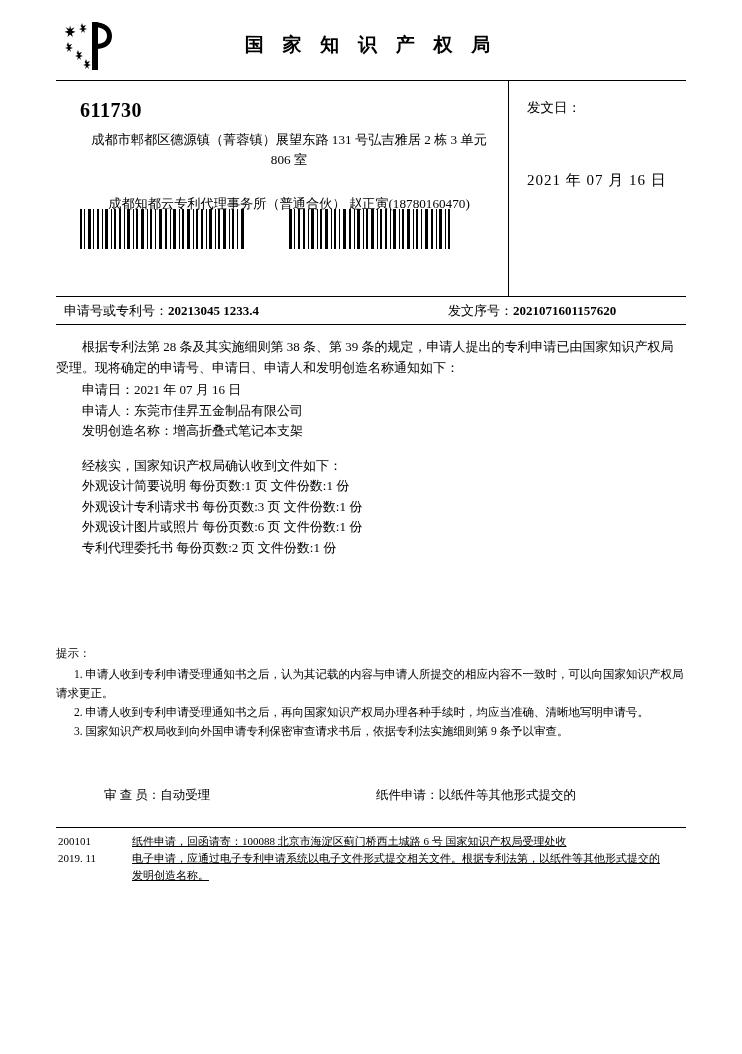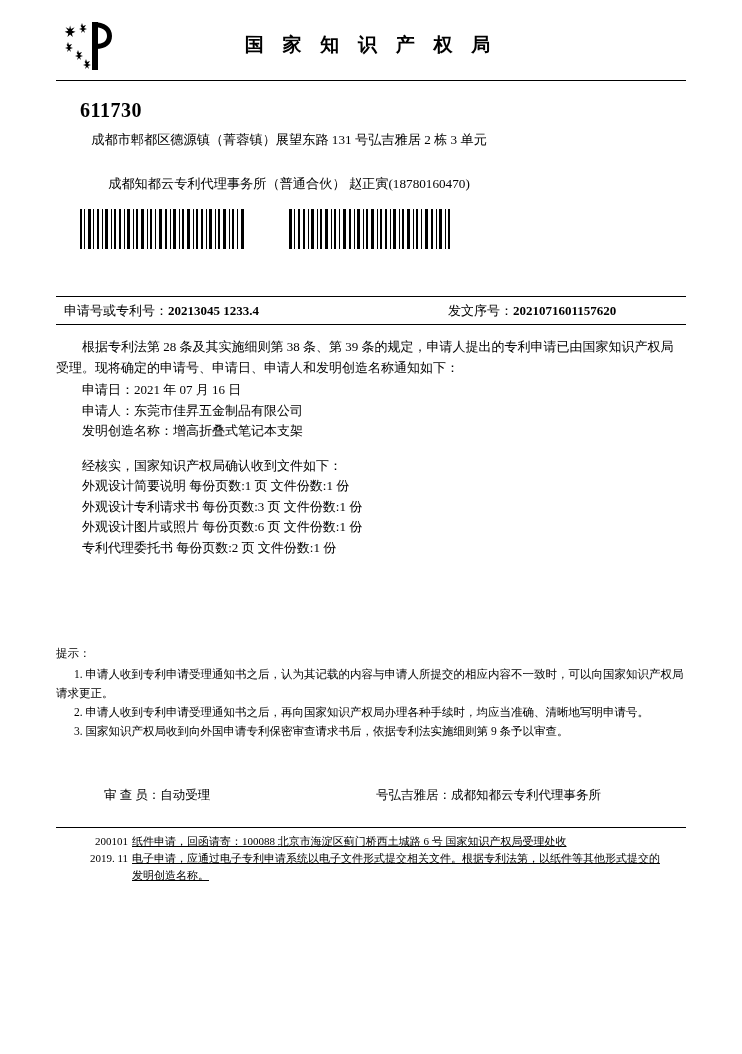--- a/index.html
+++ b/index.html
@@ -186,21 +186,20 @@
     margin: 5px 56px 0 56px;
     position: relative;
     font-size: 11px;
     line-height: 17px;
   }
   .footer .codes {
     position: absolute;
     left: 2px;
     top: 0;
     width: 70px;
-    text-align: right;
   }
   .footer .ftext {
     margin-left: 76px;
     text-decoration: underline;
   }
 </style>
 </head>
 <body>
 
 <div class="page">
@@ -219,20 +218,21 @@
         </g>
       </svg>
     </div>
     <div class="org-title">国 家 知 识 产 权 局</div>
   </div>
 
   <div class="top-block">
     <div class="top-left">
       <div class="doc-number">611730</div>
       <div class="addr-line">成都市郫都区德源镇（菁蓉镇）展望东路 131 号弘吉雅居 2 栋 3 单元</div>
+      <div class="addr-line">806 室</div>
       <div class="addr-line agency">成都知都云专利代理事务所（普通合伙）  赵正寅(18780160470)</div>
     </div>
     <div class="barcodes">
       <span class="barcode">
         <svg width="165" height="40" viewBox="0 0 165 40">
           <g fill="#000">
             <rect x="0" y="0" width="2" height="40"></rect>
               <rect x="4" y="0" width="1" height="40"></rect>
             <rect x="8" y="0" width="3" height="40"></rect>
               <rect x="13" y="0" width="1" height="40"></rect>
@@ -308,20 +308,24 @@
             <rect x="136" y="0" width="3" height="40"></rect>
               <rect x="142" y="0" width="2" height="40"></rect>
             <rect x="147" y="0" width="1" height="40"></rect>
               <rect x="150" y="0" width="3" height="40"></rect>
             <rect x="156" y="0" width="1" height="40"></rect>
               <rect x="159" y="0" width="2" height="40"></rect>
           </g>
         </svg>
       </span>
     </div>
+    <div class="top-right">
+      <div class="issue-label">发文日：</div>
+      <div class="issue-date">2021 年 07 月 16 日</div>
+    </div>
   </div>
 
   <div class="num-row">
     <span class="app-no">
       <span>申请号或专利号：</span><span class="bold">20213045 1233.4</span>
     </span>
     <span class="doc-no">
       <span>发文序号：</span><span class="bold">2021071601157620</span>
     </span>
   </div>
@@ -346,21 +350,21 @@
     <div class="note-item">1. 申请人收到专利申请受理通知书之后，认为其记载的内容与申请人所提交的相应内容不一致时，可以向国家知识产权局请求更正。</div>
     <div class="note-item">2. 申请人收到专利申请受理通知书之后，再向国家知识产权局办理各种手续时，均应当准确、清晰地写明申请号。</div>
     <div class="note-item">3. 国家知识产权局收到向外国申请专利保密审查请求书后，依据专利法实施细则第 9 条予以审查。</div>
   </div>
 
   <div class="examiner-row">
     <span class="ex-left">
       <span>审 查 员：</span><span>自动受理</span>
     </span>
     <span class="ex-right">
-      <span>号弘吉雅居：</span><span>成都知都云专利代理事务所</span>
+      <span>纸件申请：</span><span>以纸件等其他形式提交的</span>
     </span>
   </div>
 
   <div class="footer-rule"></div>
   <div class="footer">
     <div class="codes">
       <div>200101</div>
       <div>2019. 11</div>
     </div>
     <div class="ftext">

